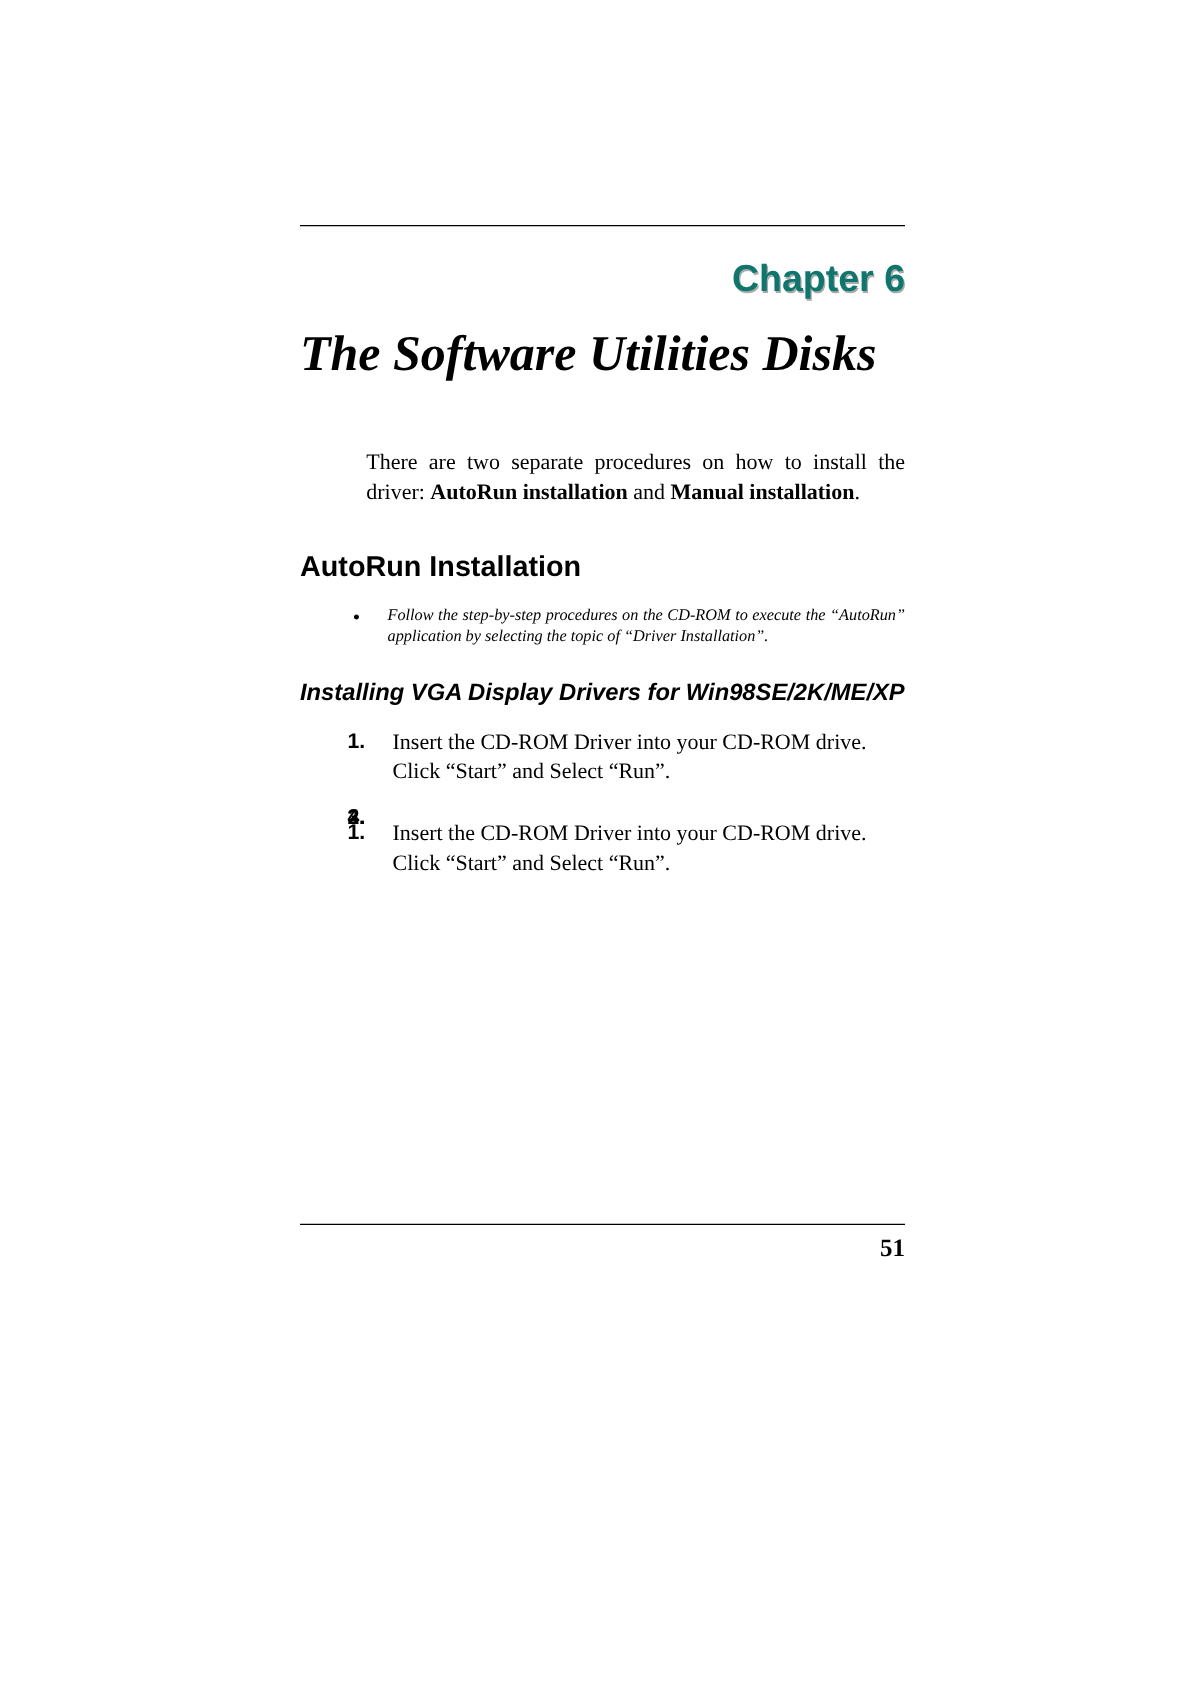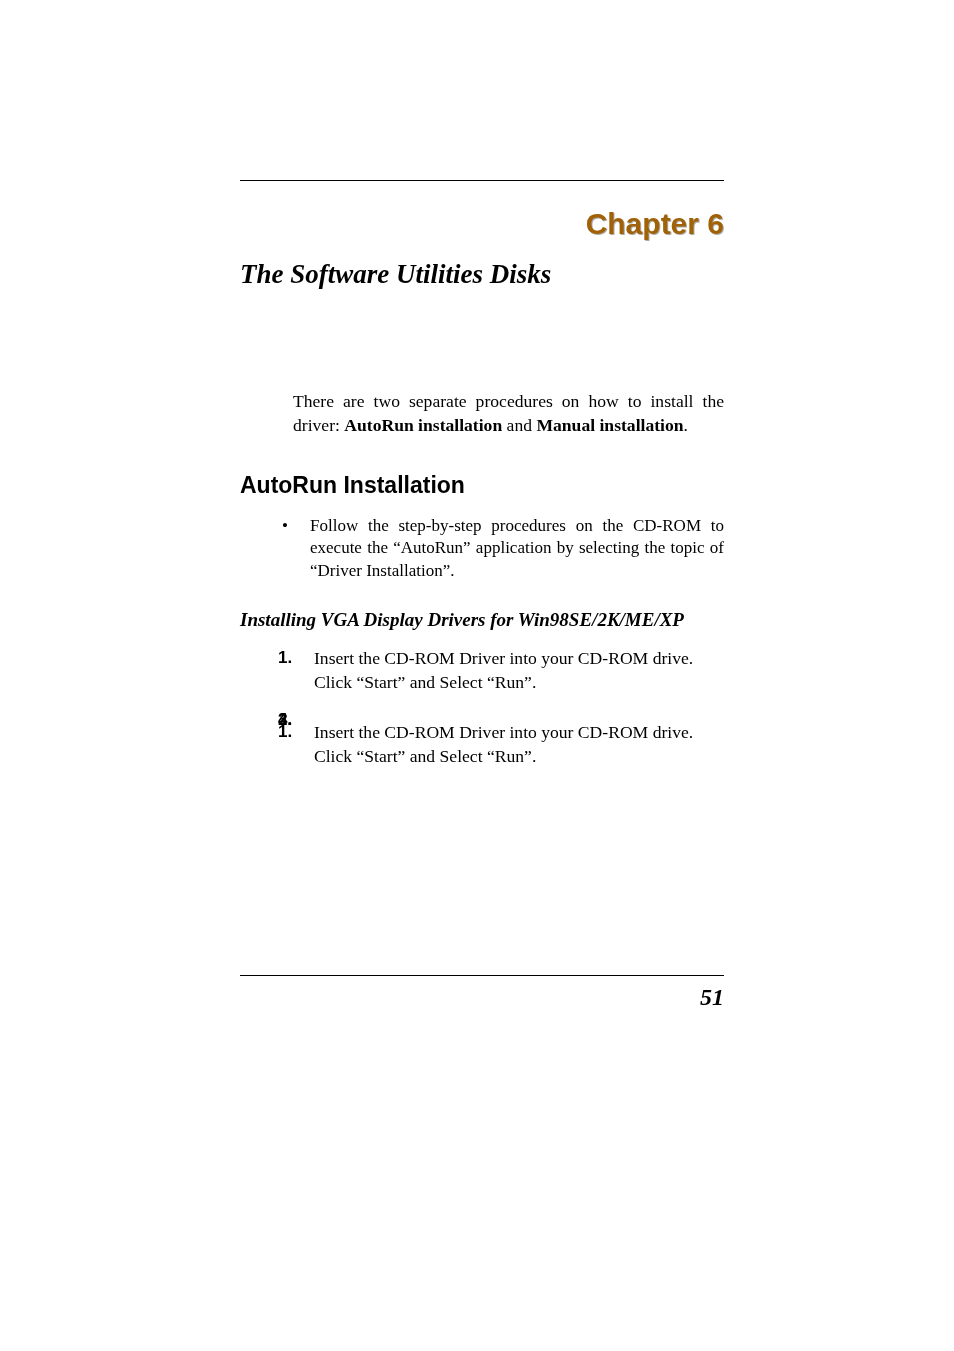--- a/index.html
+++ b/index.html
@@ -20,30 +20,30 @@
     .top-rule {
       border: none;
       border-top: 1.5px solid #000;
       margin-bottom: 26px;
     }
     .chapter-label {
       text-align: right;
       font-family: Arial, Helvetica, sans-serif;
       font-size: 30px;
       font-weight: bold;
-      color: #a16207;
+      color: #0f766e;
       text-shadow: 1px 1px 0 #aaa;
       margin-bottom: 18px;
     }
     .chapter-title {
       font-family: 'Times New Roman', Times, serif;
-      font-size: 27px;
+      font-size: 40px;
       font-style: italic;
       font-weight: bold;
-      margin-bottom: 100px;
+      margin-bottom: 52px;
     }
     .intro-para {
       font-size: 17.6px;
       text-align: justify;
       line-height: 1.35;
       margin-left: 53px;
       margin-bottom: 34px;
     }
     .intro-para .bold {
       font-weight: bold;
@@ -55,34 +55,35 @@
       margin-bottom: 16px;
     }
     .bullet-list {
       list-style: none;
       margin-left: 38px;
       margin-bottom: 26px;
     }
     .bullet-list li {
       position: relative;
       padding-left: 32px;
-      font-size: 17px;
+      font-size: 13px;
       text-align: justify;
       line-height: 1.35;
       margin-bottom: 12px;
+      font-style: italic;
     }
     .bullet-list li::before {
       content: "•";
       position: absolute;
       left: 4px;
       top: 0;
       font-size: 17px;
     }
     .subsection-heading {
-      font-family: Liberation Serif, serif;
+      font-family: Liberation Sans, sans-serif;
       font-size: 19px;
       font-weight: bold;
       font-style: italic;
       margin-bottom: 16px;
     }
     .numbered-list {
       list-style: none;
       margin-left: 38px;
       margin-bottom: 26px;
     }
@@ -108,23 +109,22 @@
       right: 230px;
     }
     .bottom-rule {
       border: none;
       border-top: 1.5px solid #000;
       margin-bottom: 8px;
     }
     .page-number {
       text-align: right;
       font-family: 'Times New Roman', Times, serif;
-      font-size: 24px;
+      font-size: 20px;
       font-weight: bold;
-      font-style: italic;
     }
   </style>
 </head>
 <body>
 
 <div class="page-content">
   <hr class="top-rule">
   <div class="chapter-label">Chapter 6</div>
   <div class="chapter-title">The Software Utilities Disks</div>
 

